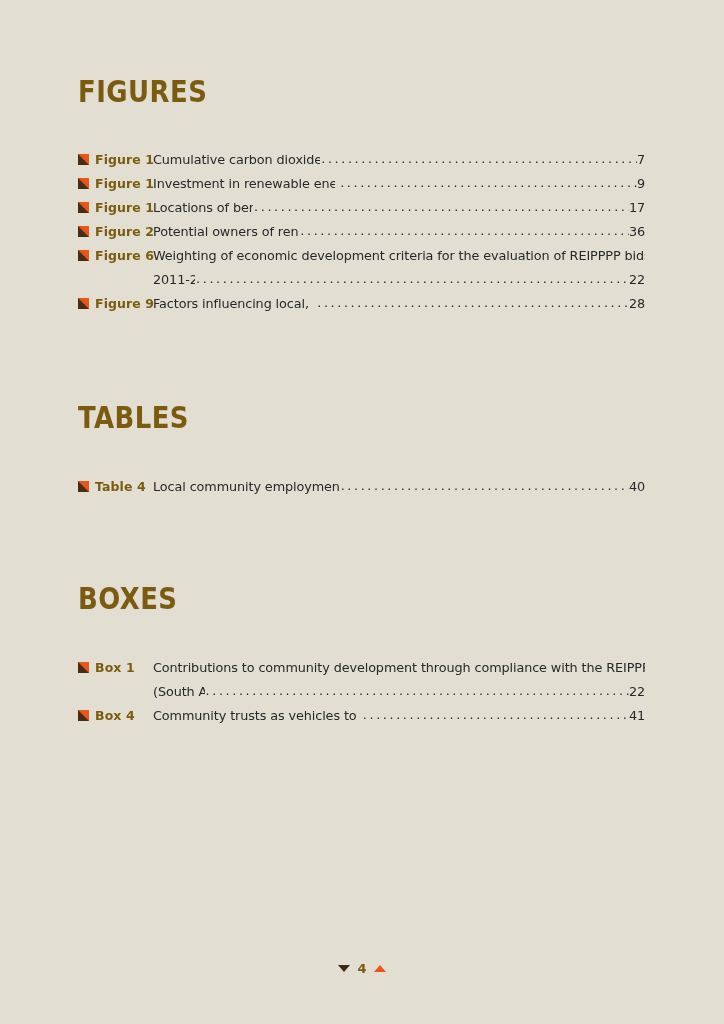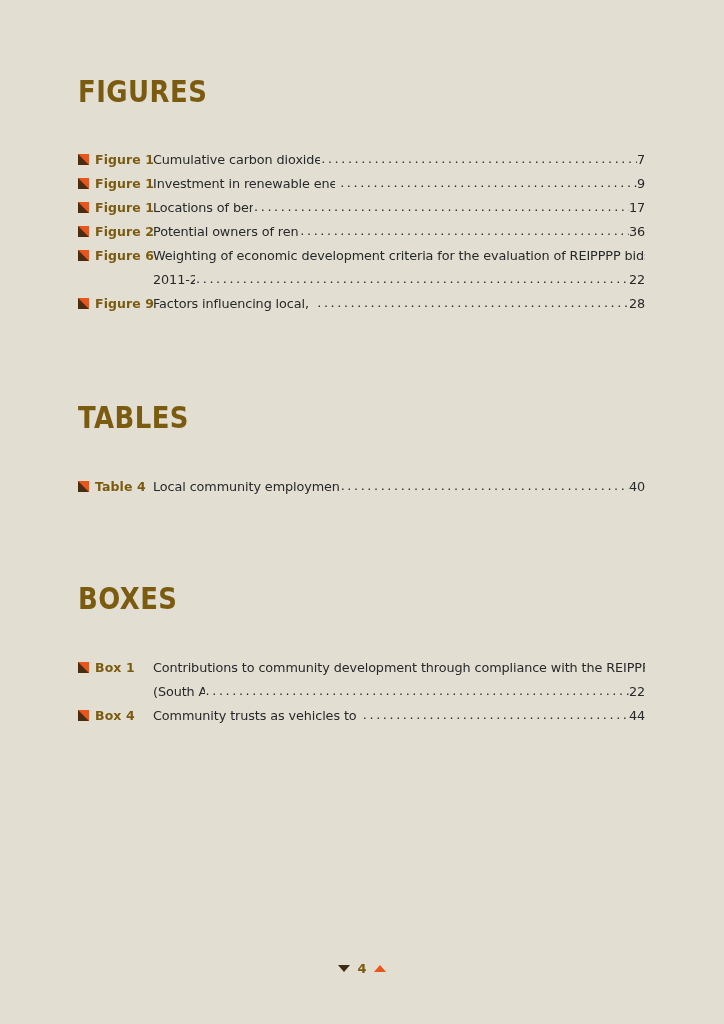--- a/index.html
+++ b/index.html
@@ -275,21 +275,21 @@
             </span>
           </span>
         </div>
         <div class="entry">
           <span class="bullet"></span>
           <span class="entry-label">Box 4</span>
           <span class="entry-body">
             <span class="entry-line">
               <span class="entry-text">Community trusts as vehicles to implement community shareholding and investments</span>
               <span class="leader gap-wide"></span>
-              <span class="entry-page">44</span>
+              <span class="entry-page">41</span>
             </span>
           </span>
         </div>
       </div>
 
   </div>
 
   <div class="footer">
     <span class="footer-tri-down"></span>
     <span class="footer-page-number">4</span>

